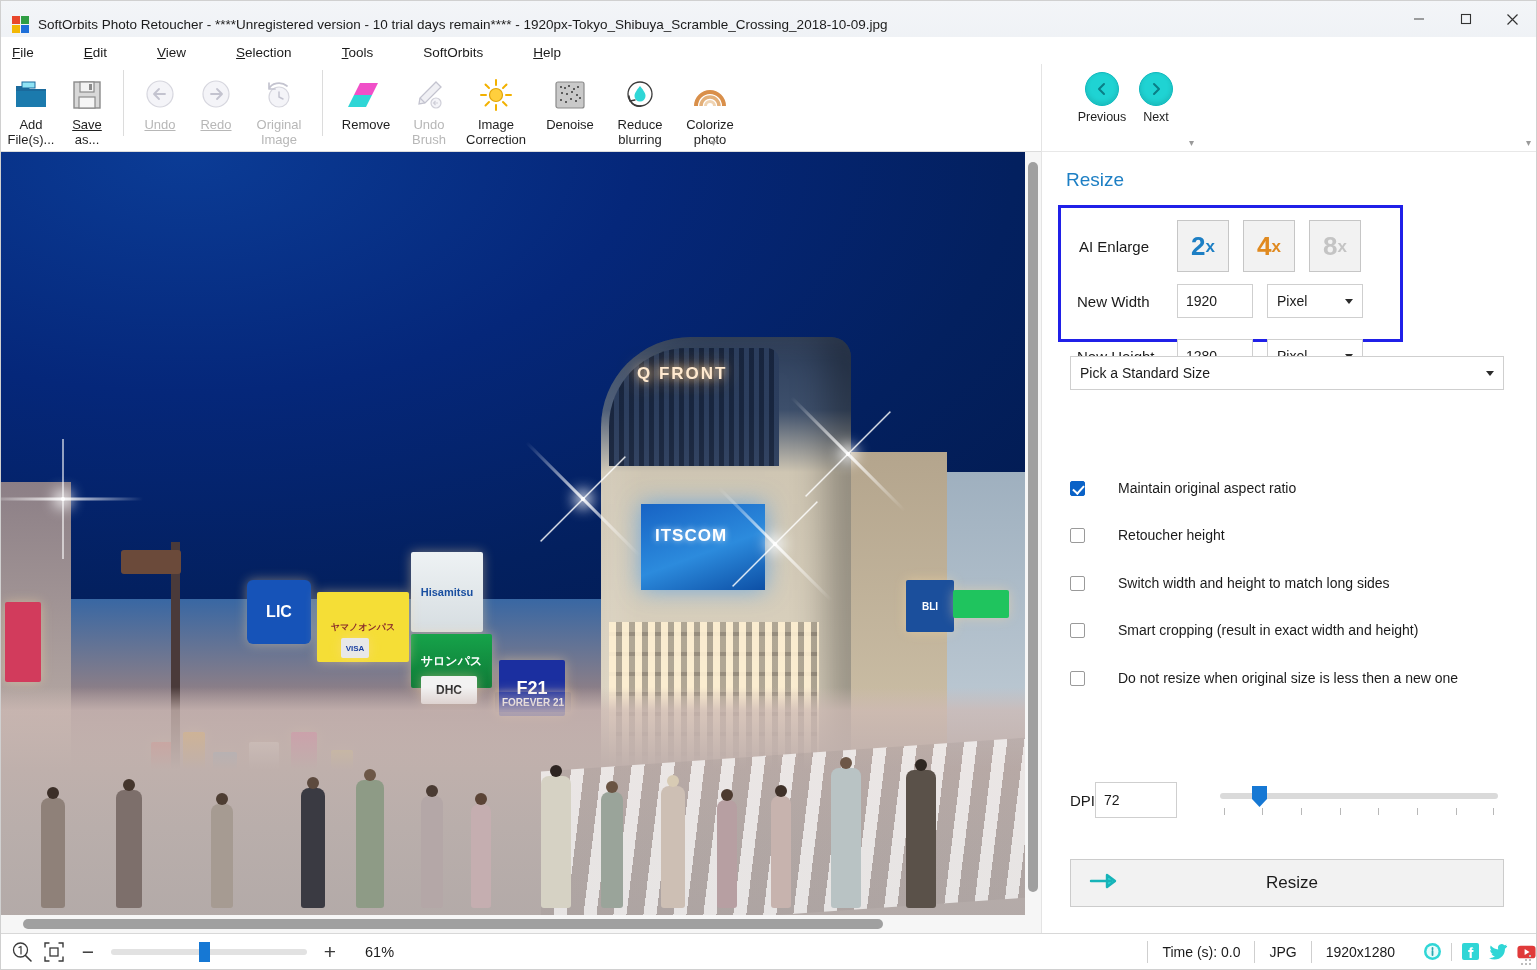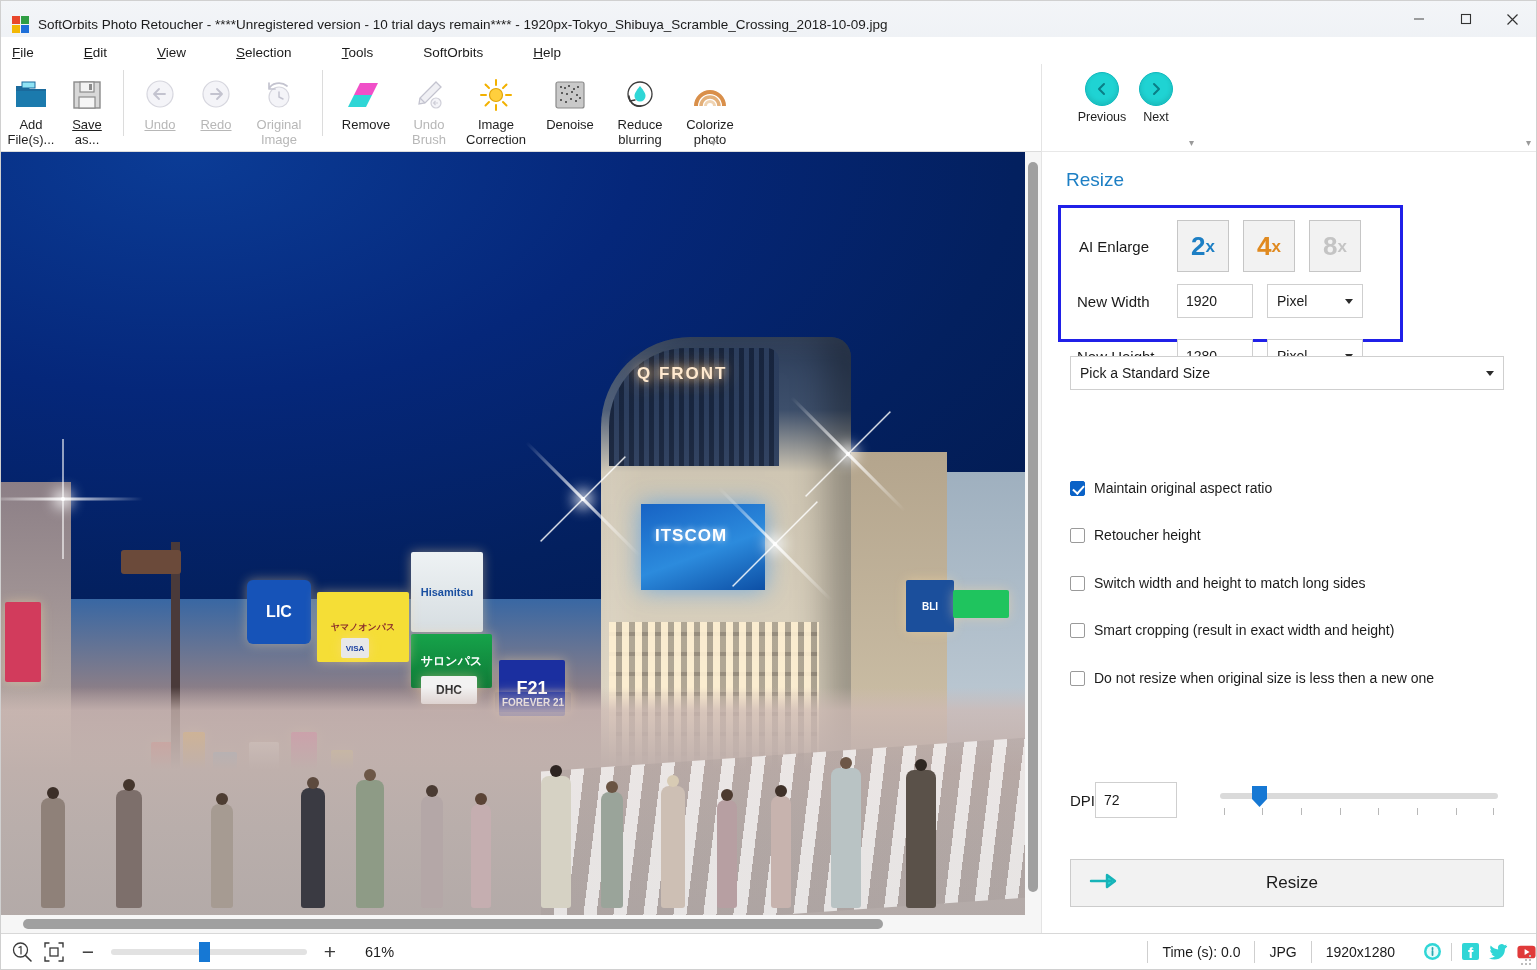--- a/index.html
+++ b/index.html
@@ -245,21 +245,21 @@
   }
   .cb {
     width:15px; height:15px; border:1px solid #9a9a9a; border-radius:2px;
     background:#fff; flex:none; margin-right:9px;
   }
   .cb.on { background:#0a62c7; border-color:#0a62c7; position:relative; }
   .cb.on::after {
     content:""; position:absolute; left:4px; top:1px; width:5px; height:9px;
     border:solid #fff; border-width:0 2px 2px 0; transform:rotate(42deg);
   }
-  .cb-lbl { font-size:14px; color:#1b1b1b; white-space:nowrap; }
+  .cb-lbl { font-size:14px; color:#1b1b1b; white-space:nowrap;margin-left:24px; }
 
   .dpi-row { position:absolute; left:28px; top:718px; display:flex; align-items:center; }
   .dpi-box { width:82px; height:36px; }
   .slider-wrap { position:absolute; left:178px; top:718px; width:278px; height:40px; }
   .slider-track {
     position:absolute; left:0; top:11px; width:278px; height:6px;
     background:#dadada; border-radius:3px;
   }
   .slider-thumb {
     position:absolute; left:32px; top:4px; width:15px; height:21px;

